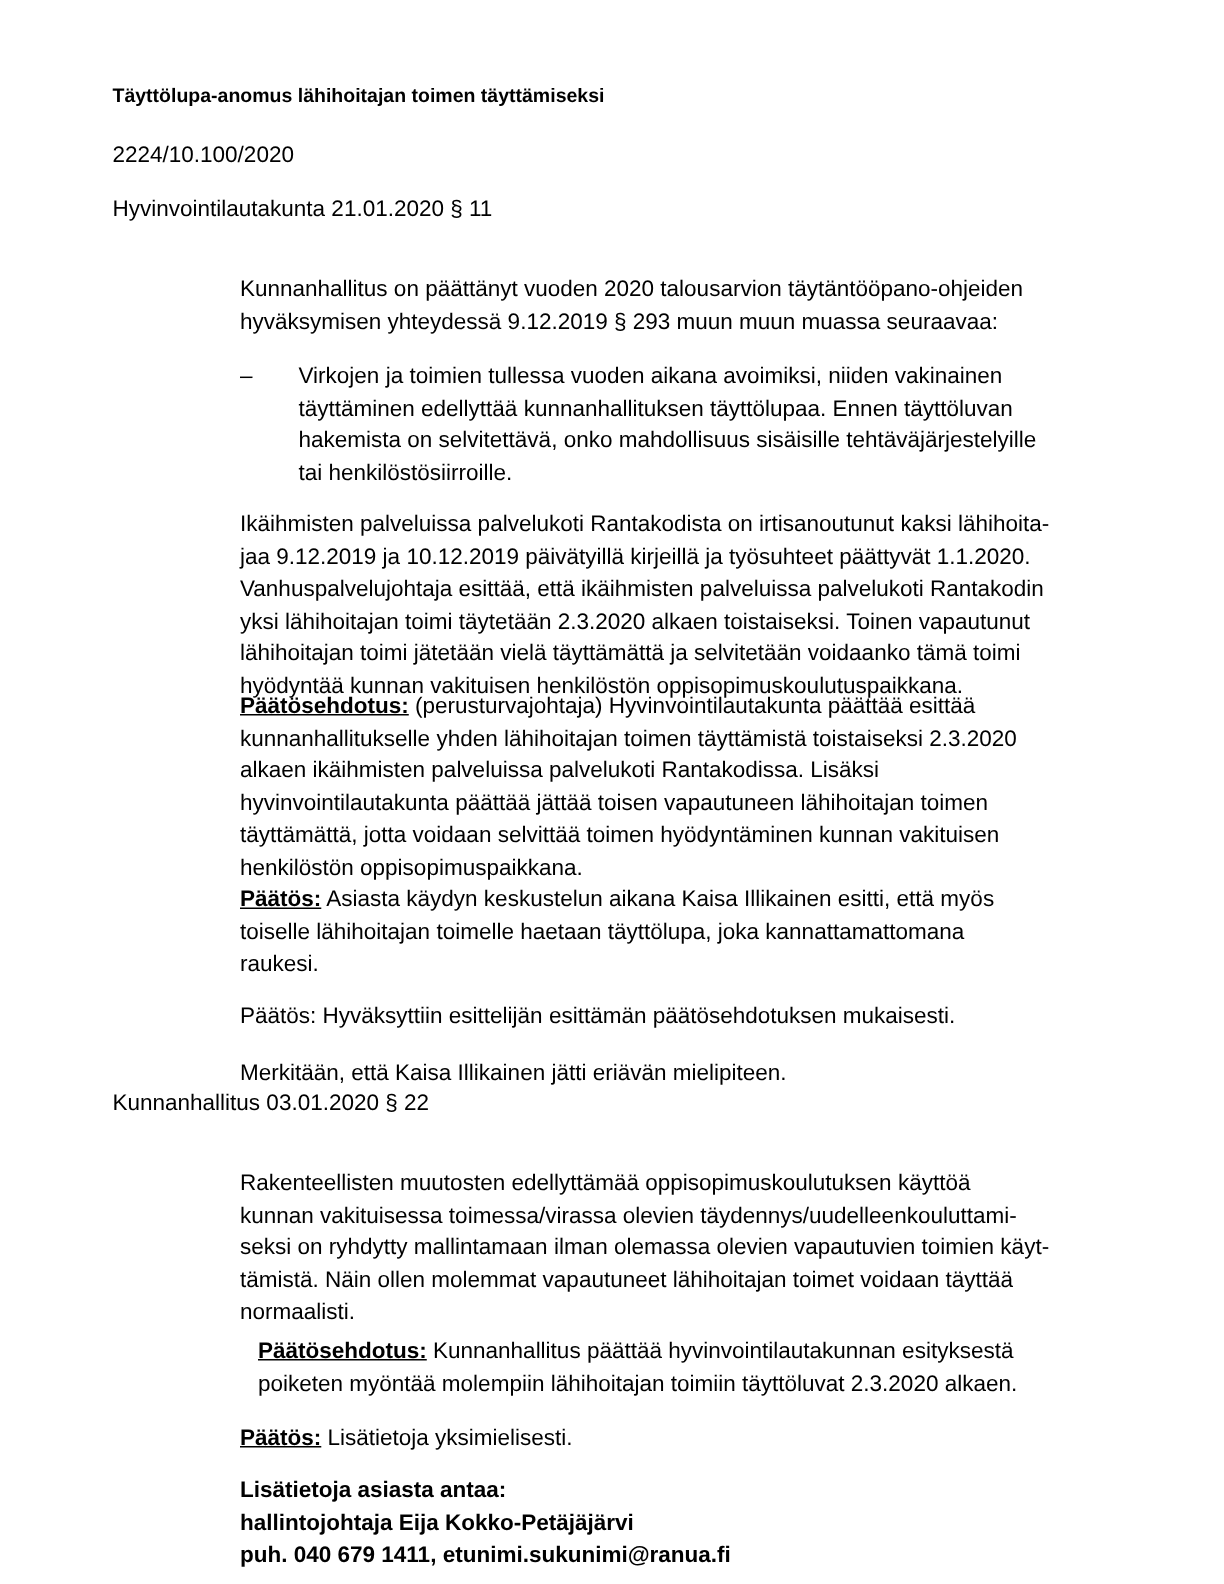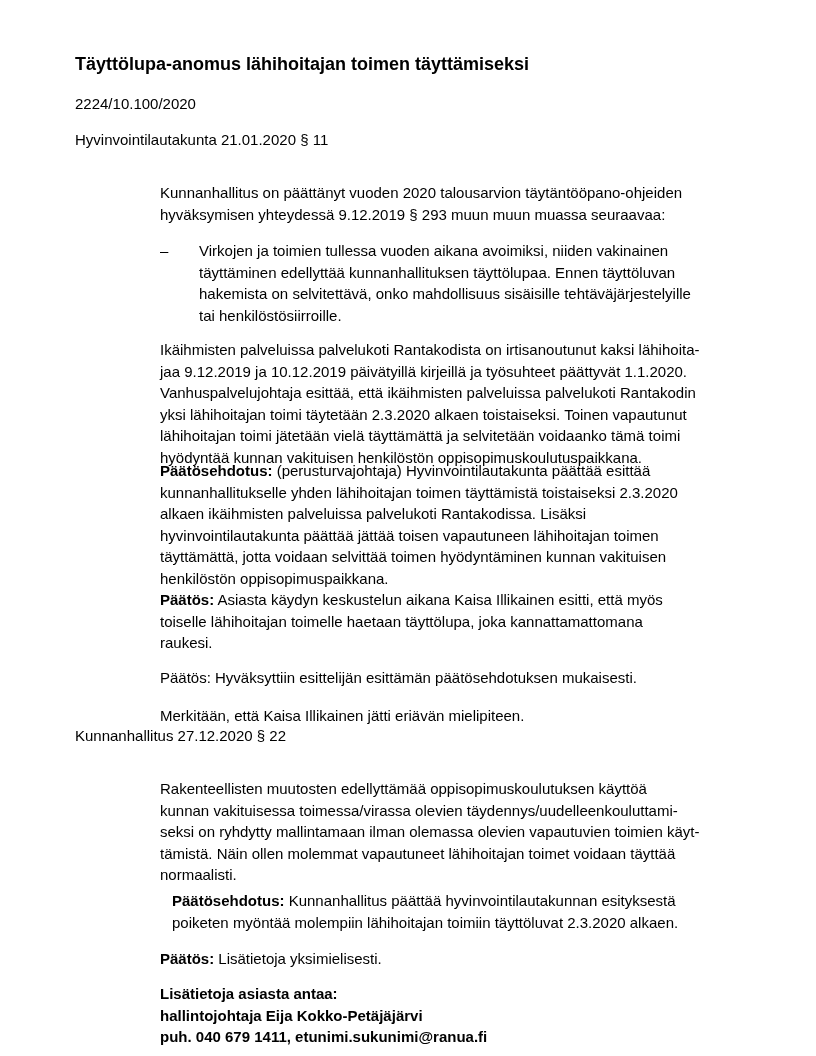--- a/index.html
+++ b/index.html
@@ -12,26 +12,26 @@
     font-family: "Liberation Sans", sans-serif;
     font-size: 15px;
     line-height: 21.6px;
     overflow: hidden;
   }
   .abs { position: absolute; }
   .pre { white-space: pre-line; }
   .body { width: 650px; }
   .title {
     margin: 0;
-    font-size: 18px;
+    font-size: 13px;
     font-weight: bold;
     line-height: 24px;
     white-space: nowrap;
   }
-  .hu { font-weight: bold; }
+  .hu { font-weight: bold; text-decoration: underline; }
   .hrow { display: flex; line-height: 19px; }
   .hrow .org { width: 215px; }
   .hrow .sec { width: 230px; }
   .bullet { display: flex; }
   .bullet .dash { flex: 0 0 39px; }
 </style>
 </head>
 <body>
 
 <div class="page">
@@ -69,21 +69,21 @@
 henkilöstön oppisopimuspaikkana.</span></div>
 
   <div class="abs body" style="top:589px; left:160px;"><strong class="hu">Päätös:</strong><span class="pre"> Asiasta käydyn keskustelun aikana Kaisa Illikainen esitti, että myös
 toiselle lähihoitajan toimelle haetaan täyttölupa, joka kannattamattomana
 raukesi.</span></div>
 
   <div class="abs body" style="top:705px; left:160px;">Merkitään, että Kaisa Illikainen jätti eriävän mielipiteen.</div>
 
   <div class="abs body" style="top:667px; left:160px;">Päätös: Hyväksyttiin esittelijän esittämän päätösehdotuksen mukaisesti.</div>
 
-  <div class="abs" style="top:725px; left:75px;">Kunnanhallitus 27.12.2020 § 22</div>
+  <div class="abs" style="top:725px; left:75px;">Kunnanhallitus 03.01.2020 § 22</div>
 
   <div class="abs body pre" style="top:778px; left:160px;">Rakenteellisten muutosten edellyttämää oppisopimuskoulutuksen käyttöä
 kunnan vakituisessa toimessa/virassa olevien täydennys/uudelleenkouluttami-
 seksi on ryhdytty mallintamaan ilman olemassa olevien vapautuvien toimien käyt-
 tämistä. Näin ollen molemmat vapautuneet lähihoitajan toimet voidaan täyttää
 normaalisti.</div>
 
   <div class="abs body" style="top:890px; left:172px;"><strong class="hu">Päätösehdotus:</strong><span class="pre"> Kunnanhallitus päättää hyvinvointilautakunnan esityksestä
 poiketen myöntää molempiin lähihoitajan toimiin täyttöluvat 2.3.2020 alkaen.</span></div>
 

